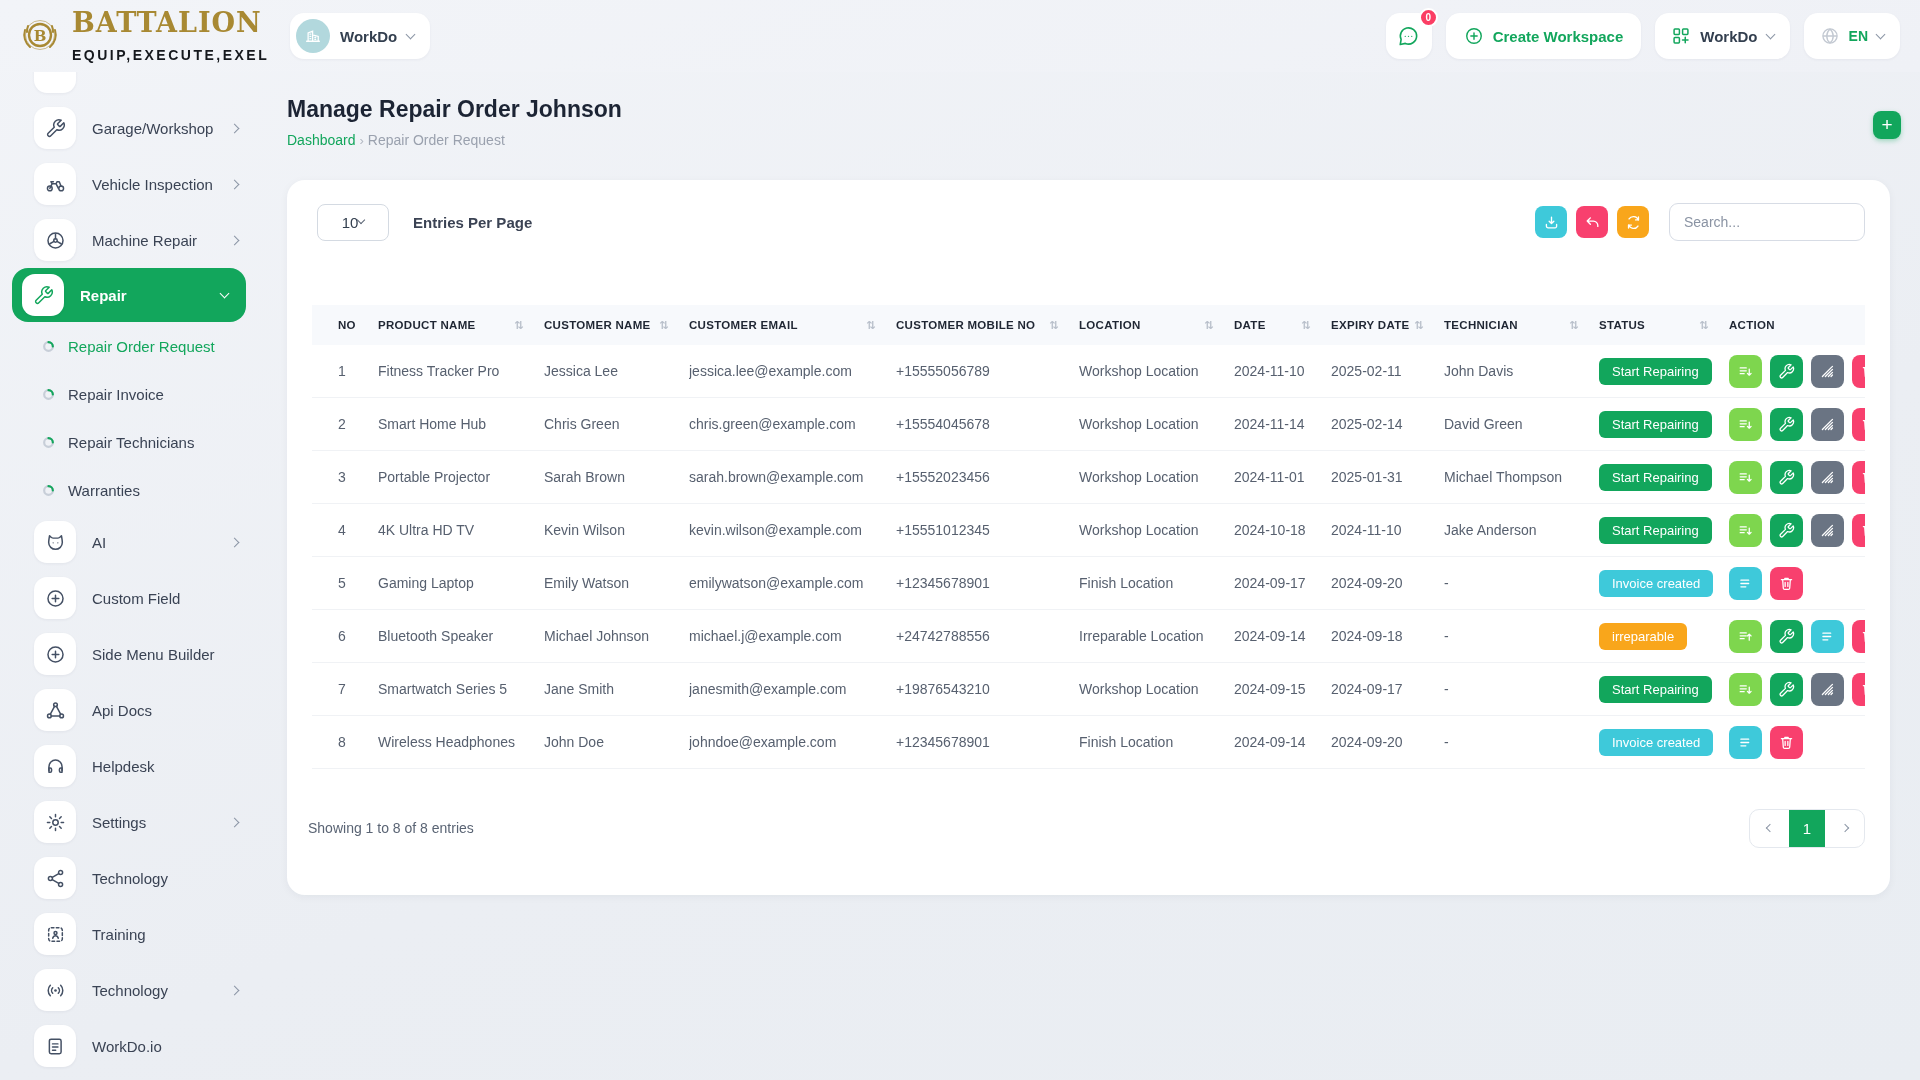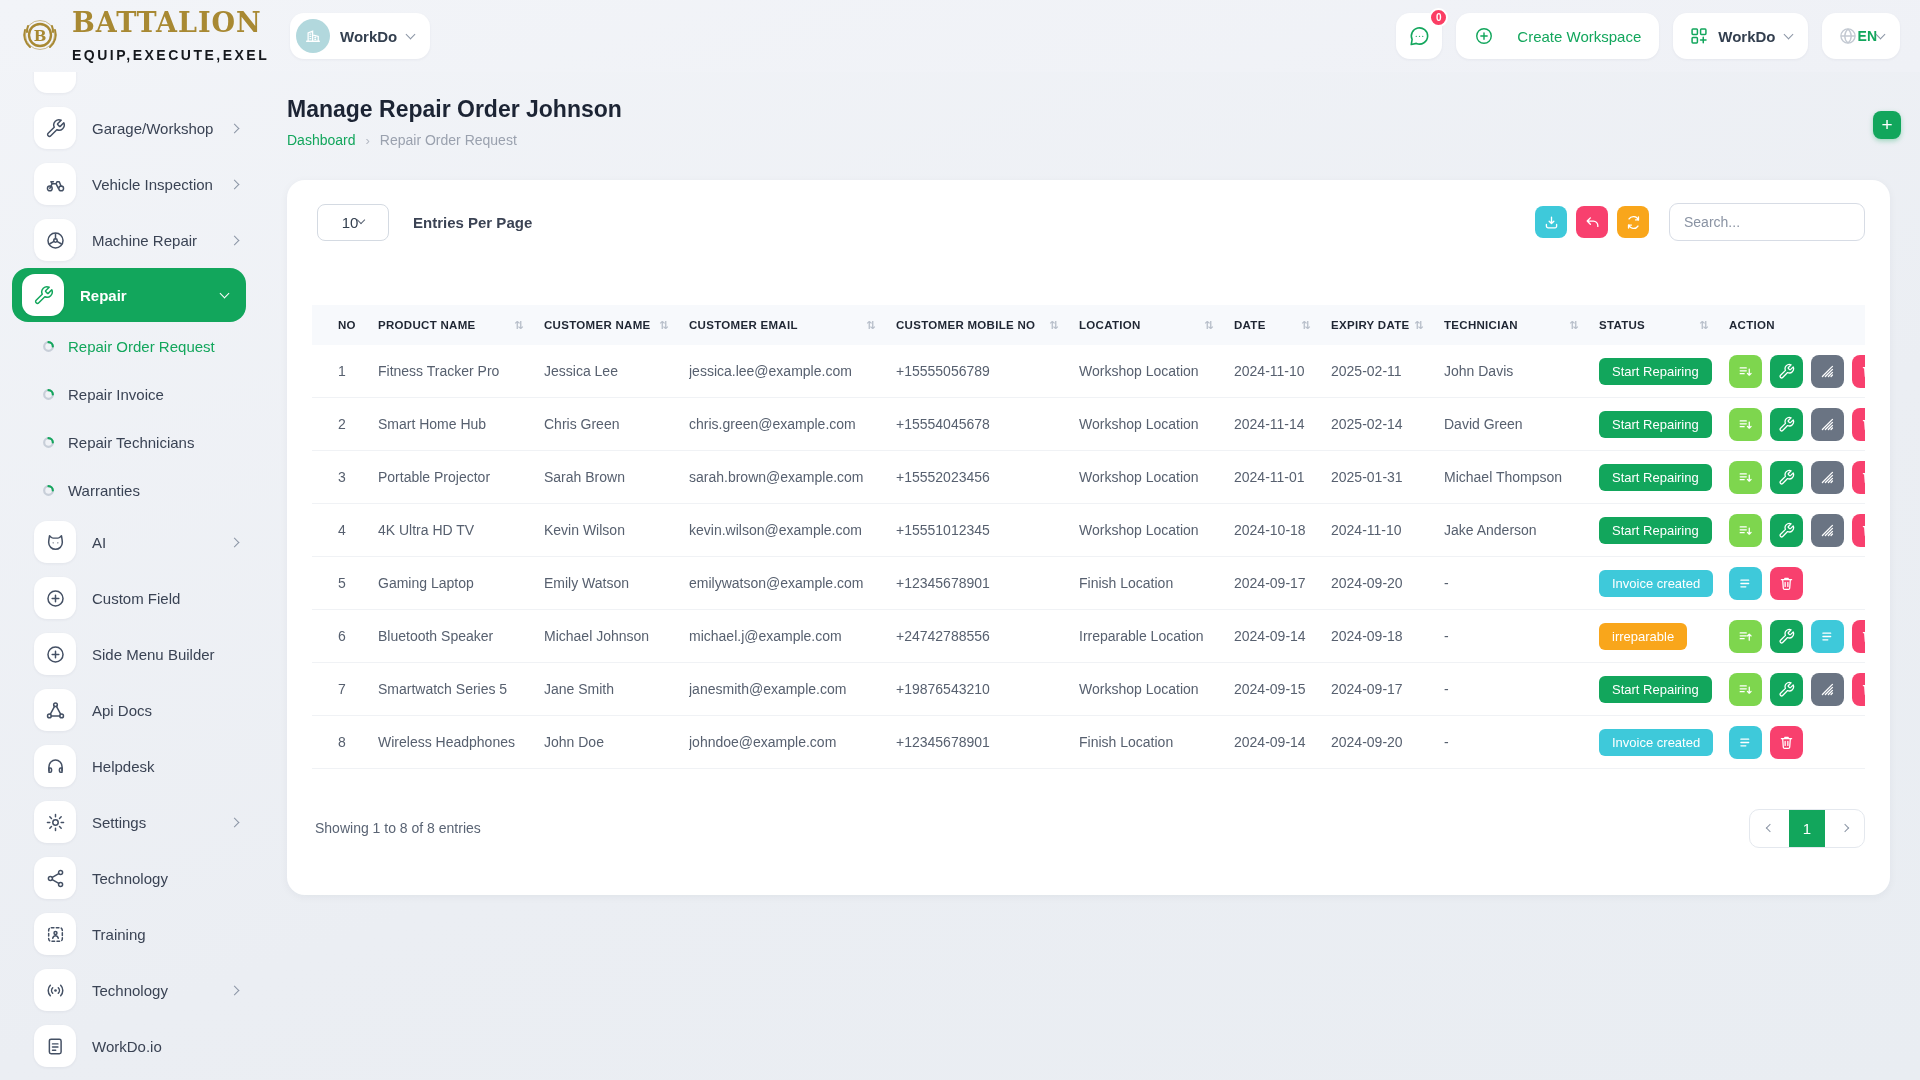--- a/index.html
+++ b/index.html
@@ -28,40 +28,40 @@
   .ws-avatar{width:34px;height:34px;border-radius:50%;background:#b2d8dd;display:flex;align-items:center;justify-content:center}
   .ws-label{font-size:15px;font-weight:700;color:#333f4f}
   .chev{width:7px;height:7px;border-right:1.8px solid #8b95a5;border-bottom:1.8px solid #8b95a5;
     transform:rotate(45deg);margin-top:-4px}
   .chev.right{transform:rotate(-45deg);margin-top:0}
   .top-right{margin-left:auto;display:flex;align-items:center;gap:14px}
   .chat-btn{width:46px;height:46px;border-radius:14px;justify-content:center;position:relative;color:var(--green)}
   .badge-count{position:absolute;top:-5px;right:-6px;min-width:19px;height:19px;border-radius:10px;
     background:#fb3e64;border:2px solid #fff;color:#fff;font-size:10px;font-weight:700;
     display:flex;align-items:center;justify-content:center;padding:0 3px}
-  .create-pill{padding:0 18px;gap:23px;color:var(--green);font-size:15px;font-weight:400}
+  .create-pill{padding:0 18px;gap:9px;color:var(--green);font-size:15px;font-weight:700}
   .apps-pill{padding:0 16px;gap:9px;font-size:15px;font-weight:700;color:#333f4f}
-  .lang-pill{padding:0 16px;font-size:14px;font-weight:700;color:var(--green)}
+  .lang-pill{padding:0 16px;gap:9px;font-size:14px;font-weight:700;color:var(--green)}
   
   .sidebar{position:absolute;left:0;top:44px;width:266px;bottom:0;z-index:10;overflow:hidden}
   .menu-item{height:56px;display:flex;align-items:center;padding-left:34px;cursor:pointer}
   .icon-sq{width:42px;height:42px;border-radius:13px;background:#fff;box-shadow:0 1px 3px rgba(30,40,70,.06);
     display:flex;align-items:center;justify-content:center;color:#445064;flex:0 0 42px}
   .menu-item .mlabel{margin-left:16px;font-size:15px;font-weight:500;color:#3a4354}
   .menu-item .chev{margin-left:auto;margin-right:28px}
   .menu-item.active{background:var(--green);border-radius:16px;margin:0 20px 0 12px;padding-left:10px;height:54px}
   .menu-item.active .mlabel{color:#fff;font-weight:700}
   .menu-item.active .icon-sq{color:var(--green)}
   .menu-item.active .chev{border-color:#fff;margin-right:18px}
   .sub-item{height:48px;display:flex;align-items:center;padding-left:42px;cursor:pointer}
   .sub-item .slabel{margin-left:13px;font-size:15px;font-weight:500;color:#3a4354}
   .sub-item.active .slabel{color:var(--green)}
   
   .page-title{position:absolute;left:287px;top:96px;font-size:23px;font-weight:700;color:var(--ink)}
-  .breadcrumb{position:absolute;left:287px;top:132px;font-size:14px;display:flex;gap:10px;align-items:center}
+  .breadcrumb{position:absolute;left:287px;top:132px;font-size:14px;display:flex;gap:4px;align-items:center}
   .breadcrumb .home{color:var(--green);cursor:pointer}
   .breadcrumb .sep{color:#b4bac4;font-size:13px}
   .breadcrumb .cur{color:var(--muted)}
   .add-btn{position:absolute;left:1873px;top:111px;width:28px;height:28px;border-radius:8px;
     background:var(--green);color:#fff;display:flex;align-items:center;justify-content:center;
     font-size:19px;font-weight:500;cursor:pointer;box-shadow:0 2px 5px rgba(18,166,92,.35)}
   .card{position:absolute;left:287px;top:180px;width:1603px;height:715px;background:#fff;
     border-radius:18px;box-shadow:0 2px 8px rgba(25,35,60,.05)}
   
   .toolbar{position:absolute;top:22px;left:30px;right:25px;height:40px;display:flex;align-items:center}
@@ -82,21 +82,21 @@
   .thead{height:40px;background:#f7f9fc;font-size:11.5px;font-weight:700;color:#1f2633;letter-spacing:.3px}
   .th{display:flex;align-items:center}
   .th .sort{margin-left:auto;margin-right:20px;color:#b9c0cb;font-size:11px;font-family:"DejaVu Sans",sans-serif;cursor:pointer}
   .trow{height:53px;border-bottom:1px solid var(--line);font-size:14px;color:var(--body)}
   .cell{white-space:nowrap;overflow:hidden}
   .pad{padding-left:26px}
   .badge{display:inline-block;padding:7px 13px;border-radius:6px;font-size:13px;color:#fff;line-height:1}
   .actions{display:flex;gap:8px}
   .act{width:33px;height:33px;border-radius:8px;color:#fff;display:flex;align-items:center;justify-content:center;flex:0 0 33px;cursor:pointer}
   
-  .card-footer{position:absolute;top:628px;left:28px;right:25px;height:40px;display:flex;align-items:center;justify-content:space-between}
+  .card-footer{position:absolute;top:628px;left:21px;right:25px;height:40px;display:flex;align-items:center;justify-content:space-between}
   .showing{font-size:14px;color:#5a6474}
   .pager{display:flex;border:1px solid #e4e8ee;border-radius:10px;overflow:hidden;background:#fff}
   .pbtn{width:39px;height:37px;display:flex;align-items:center;justify-content:center;color:#8b95a5;cursor:pointer}
   .pbtn .chev{width:6px;height:6px}
   .pnum{width:36px;height:37px;background:var(--green);color:#fff;font-size:15px;display:flex;align-items:center;justify-content:center;cursor:pointer}
 </style>
 </head>
 <body>
 
 <div class="topbar">

